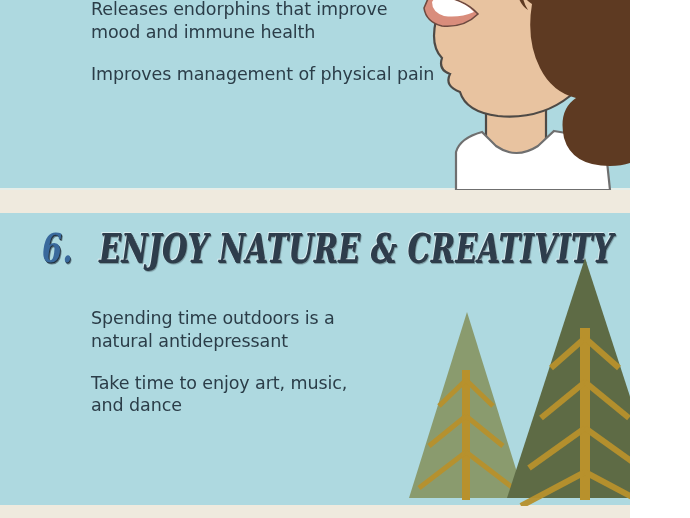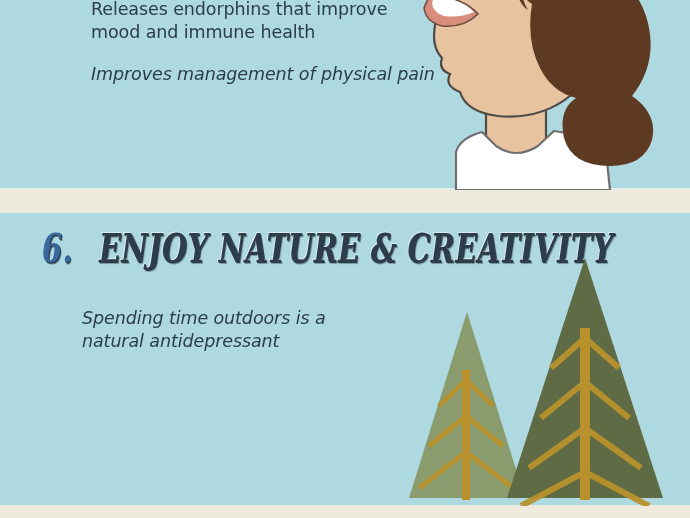--- a/index.html
+++ b/index.html
@@ -3,21 +3,21 @@
 <meta charset="utf-8">
 <title>Infographic Section</title>
 <style>
   html, body {
     margin: 0;
     padding: 0;
     background: #ffffff;
   }
   #page {
     position: relative;
-    width: 690px;
+    width: 630px;
     height: 518px;
     overflow: hidden;
     font-family: "DejaVu Sans", "Liberation Sans", sans-serif;
     background: #aed9e0;
   }
 
   
   .band {
     position: absolute;
     left: 0;
@@ -39,24 +39,24 @@
   
   .textblock {
     position: absolute;
     color: #2b3d48;
     font-size: 17.5px;
     line-height: 1.30;
     letter-spacing: -0.1px;
     font-weight: 400;
   }
   .para { margin: 0 0 19px 0; white-space: pre-line; }
-  .para:last-child { margin-bottom: 0; font-style: italic; }
+  .para:last-child { margin-bottom: 0; }
 
   #top-text   { left: 91px; top: -2px; width: 350px; }
-  #lower-text { left: 82px; top: 307px; width: 290px; }
+  #lower-text { left: 91px; top: 307px; width: 290px; }
 
   
   #section-heading {
     position: absolute;
     left: 42px;
     top: 224px;
     height: 52px;
     display: flex;
     align-items: baseline;
     gap: 14px;
@@ -177,15 +177,17 @@
           <path d="M190 222 L126 256"></path>
             <path d="M190 222 L254 256"></path>
         </g>
       </g>
     </svg>
   </div>
 
   <div id="lower-text" class="textblock">
     <p class="para">Spending time outdoors is a
 natural antidepressant</p>
+    <p class="para">Take time to enjoy art, music,
+and dance</p>
   </div>
 
 </div>
 
 </body></html>

